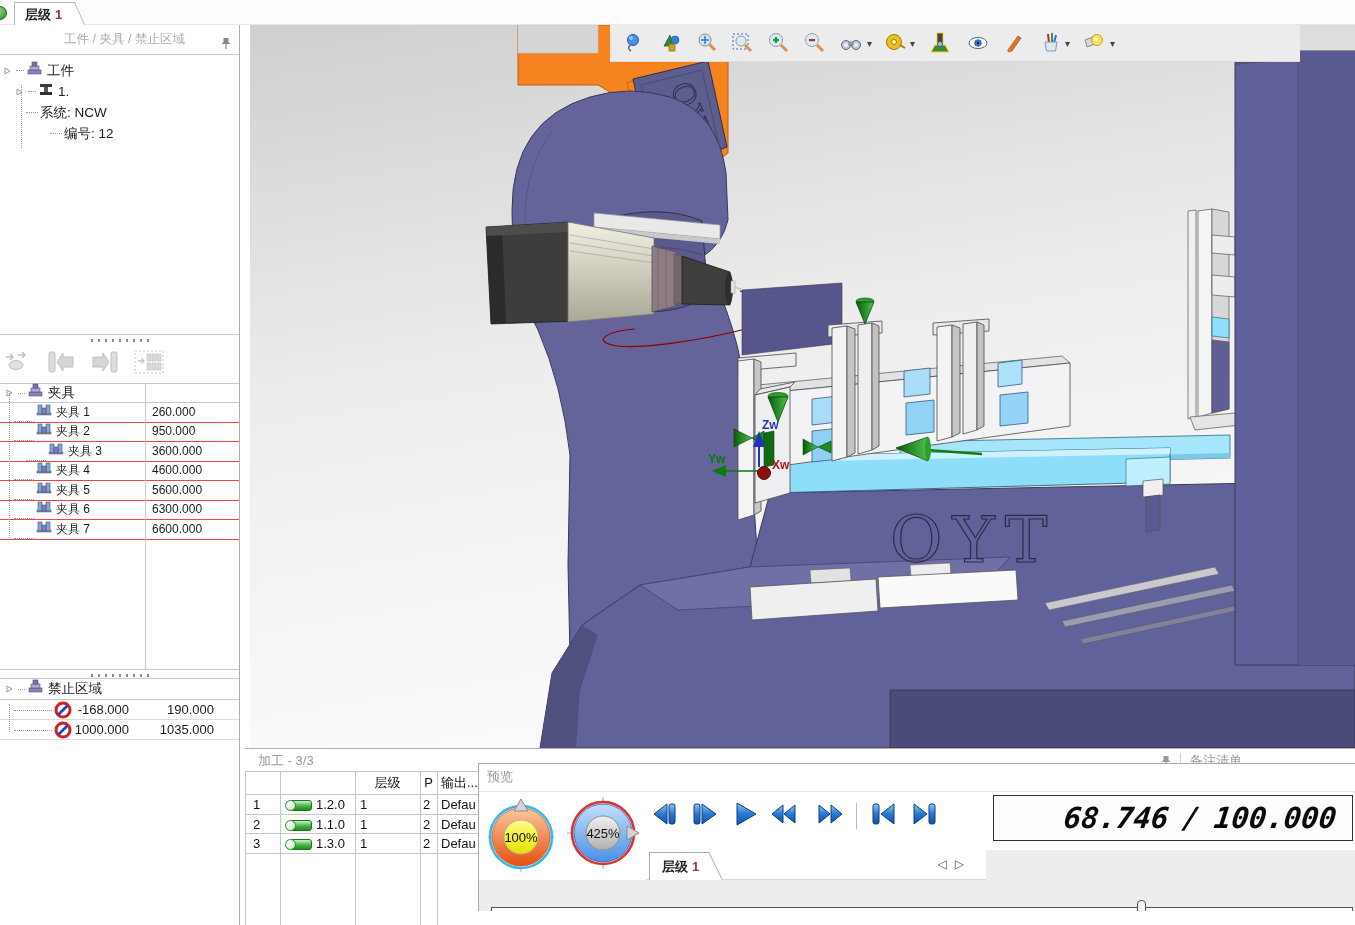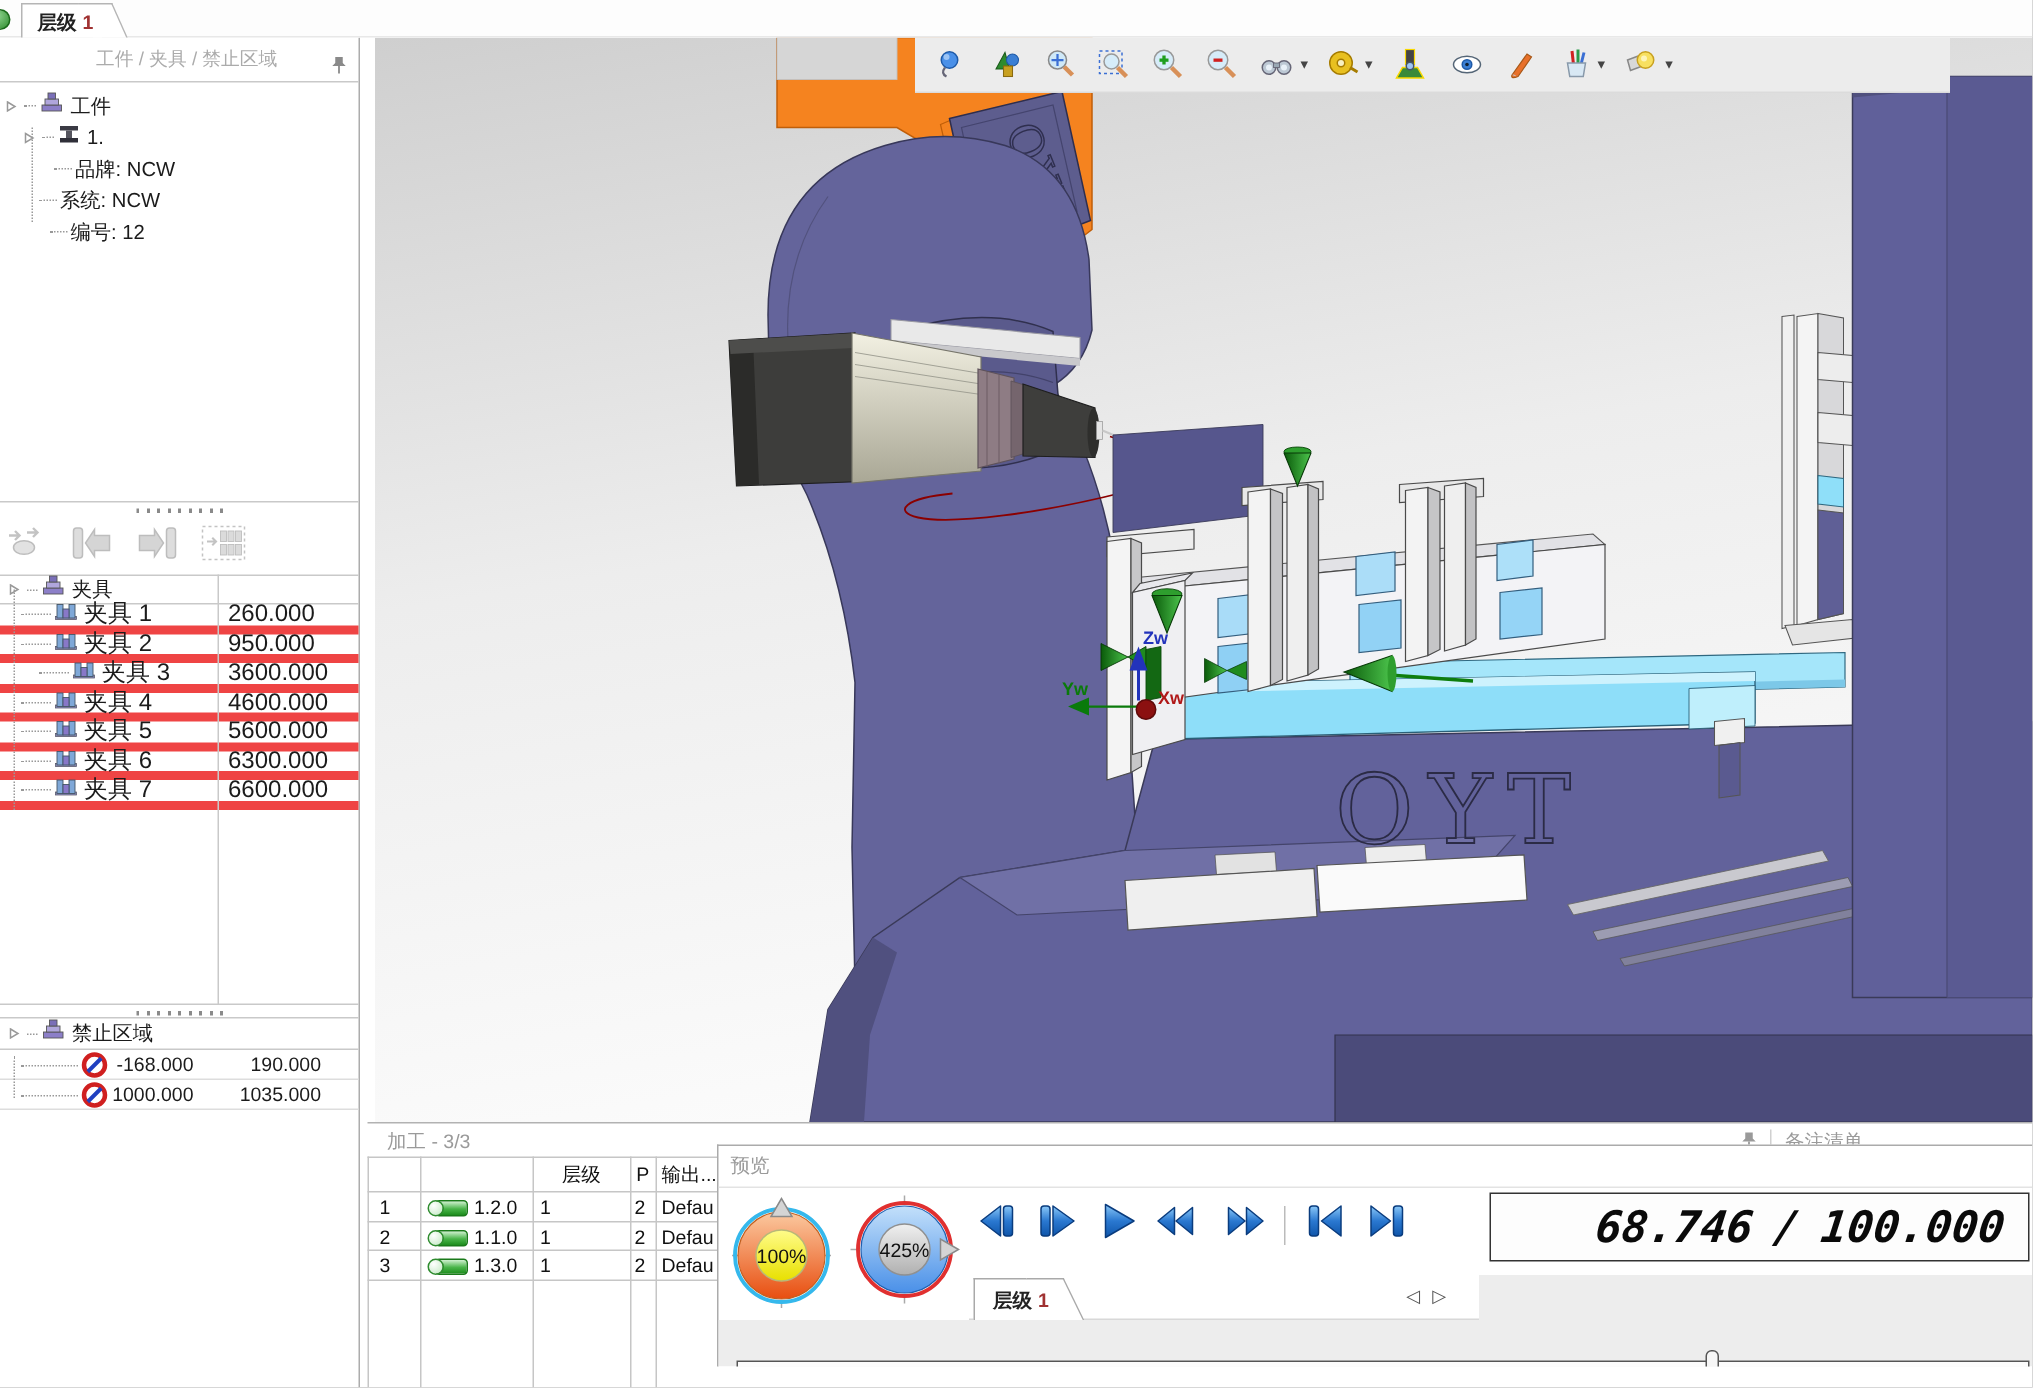--- a/index.html
+++ b/index.html
@@ -40,22 +40,22 @@
   .splitter .dots { width:58px; height:3px;
       background:repeating-linear-gradient(90deg,#8A8A8A 0 2px, transparent 2px 7px); }
 
   .mini-toolbar { position:absolute; left:0; top:321px; width:239px; height:35px; display:flex;
                   align-items:center; gap:14px; padding-left:4px; }
   .mini-btn { opacity:.75; cursor:default; }
 
   .fx-table { position:absolute; left:0; top:358px; width:239px; }
   .fx-head { height:20px; line-height:20px; border-top:1px solid #C9C9C9; border-bottom:1px solid #C9C9C9;
              display:flex; align-items:center; font-size:13.5px; }
-  .fx-row { height:19.5px; line-height:19px; border-bottom:6px solid #ef4444; display:flex; align-items:center;
-            position:relative; font-size:16px; }
+  .fx-row { height:19.5px; line-height:19px; border-bottom:1px solid #ef4444; display:flex; align-items:flex-end;
+            position:relative; font-size:12px; }
   .fx-val { position:absolute; left:152px; }
   .fx-divider { position:absolute; left:145px; top:358px; height:287px; border-left:1px solid #C9C9C9; }
   .fx-extend { position:absolute; left:0; top:515px; width:239px; height:130px; border-bottom:1px solid #C9C9C9; }
 
   .fb-table { position:absolute; left:0; top:653px; width:239px; }
   .fb-head { height:22px; line-height:22px; border-top:1px solid #C9C9C9; border-bottom:1px solid #C9C9C9;
              display:flex; align-items:center; font-size:13.5px; }
   .fb-row { height:20px; border-bottom:1px solid #DDDDDD; position:relative; font-size:13px; }
   .fb-v1 { position:absolute; right:110px; top:2px; } .fb-v2 { position:absolute; right:25px; top:2px; }
 
@@ -450,29 +450,25 @@
               <polygon points="1,1 6,4 1,7" fill="#fff" stroke="#999"></polygon>
             </svg></span>
         <span class="dotline" style="width:8px"></span>
         <span class="t-icon"><svg width="16" height="13">
               <rect x="2" y="1" width="12" height="3" fill="#3A3A44"></rect>
               <rect x="6" y="4" width="4" height="5" fill="#55555E"></rect>
               <rect x="2" y="9" width="12" height="3" fill="#2F2F38"></rect>
             </svg></span>
         <span class="lbl">1.</span>
       </div>
-      <div class="t-row" style="padding-left:34px">
-        <span class="dotline" style="width:12px"></span>
-        <span class="lbl">品牌: NCW</span>
-      </div>
       <div class="t-row" style="padding-left:24px">
         <span class="dotline" style="width:12px"></span>
         <span class="lbl">系统: NCW</span>
       </div>
-      <div class="t-row" style="padding-left:31px">
+      <div class="t-row" style="padding-left:48px">
         <span class="dotline" style="width:12px"></span>
         <span class="lbl">编号: 12</span>
       </div>
       <div class="vdots" style="left:21px; top:30px; height:63px"></div>
     </div>
 
     <div class="splitter" style="top:311px">
         <div class="dots"></div>
       </div>
 

